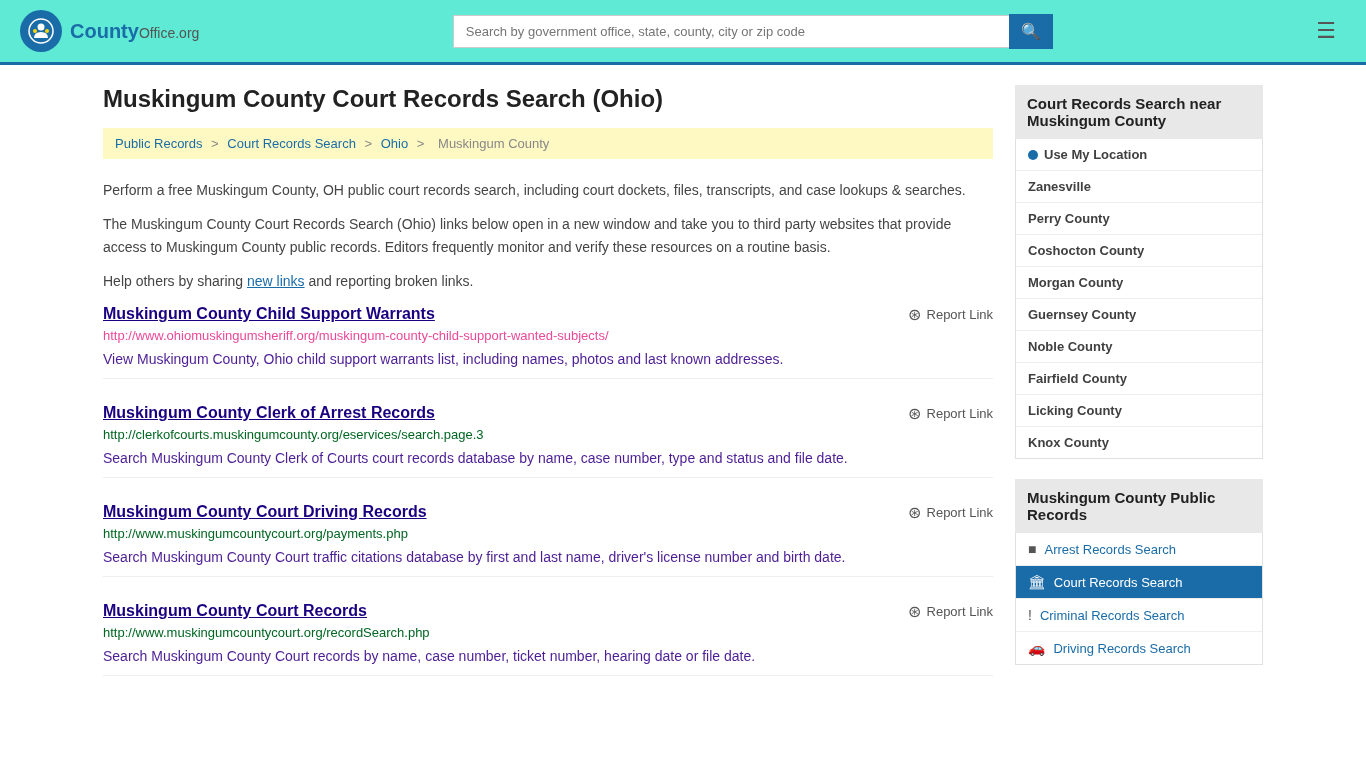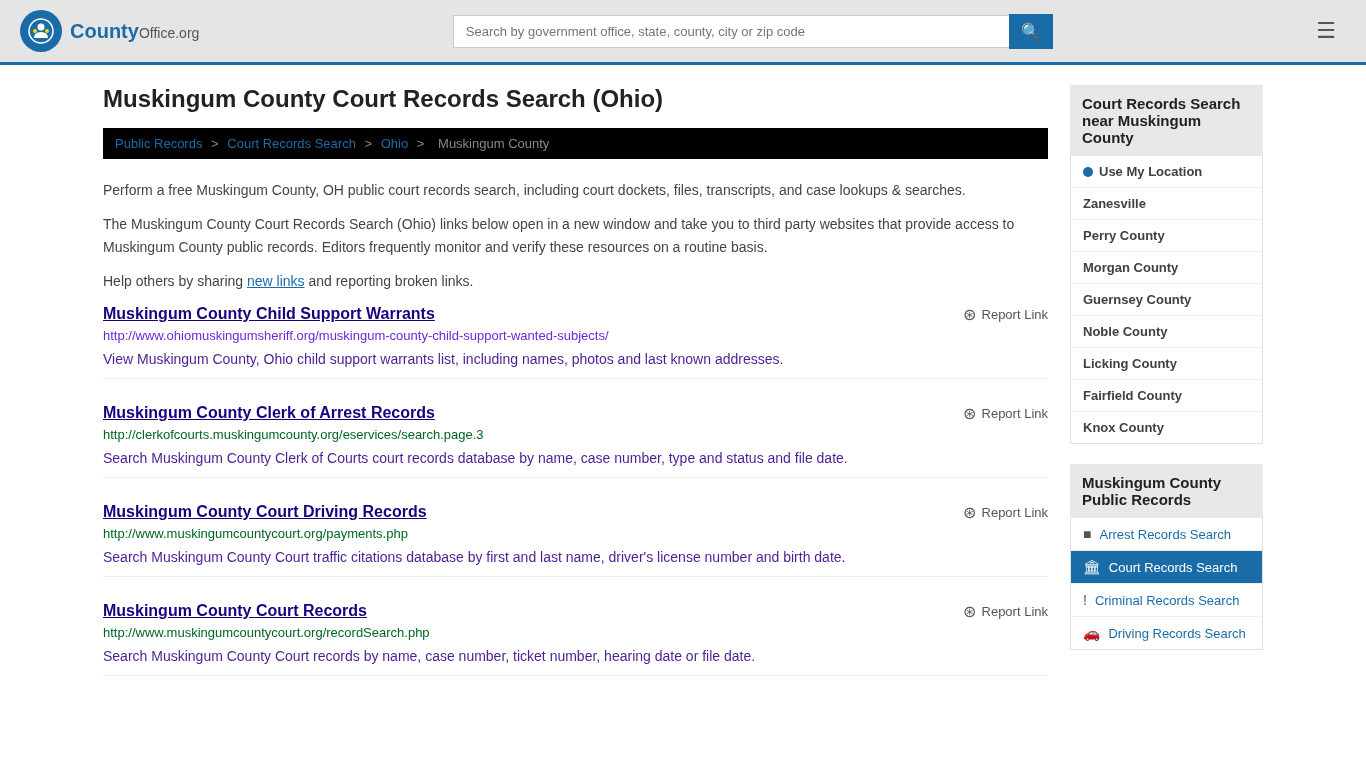--- a/index.html
+++ b/index.html
@@ -1,20 +1,20 @@
 <!DOCTYPE html>
 <html><head>
   <meta charset="utf-8">
   <style>
     * { margin: 0; padding: 0; box-sizing: border-box; }
     body { font-family: Arial, sans-serif; font-size: 14px; color: #333; background: #fff; }
 
     
     .header {
-      background: #e5e5e5;
+      background: #5eead4;
       border-bottom: 3px solid #1a6ca8;
       padding: 10px 20px;
       display: flex;
       align-items: center;
       justify-content: space-between;
     }
     .logo-area {
       display: flex;
       align-items: center;
       gap: 8px;
@@ -85,21 +85,21 @@
     .content {
       flex: 1;
     }
     .page-title {
       font-size: 24px;
       font-weight: bold;
       color: #222;
       margin-bottom: 15px;
     }
     .breadcrumb {
-      background: #000000;
+      background: #fef9c3;
       padding: 8px 12px;
       margin-bottom: 20px;
       font-size: 13px;
       color: #555;
     }
     .breadcrumb a {
       color: #1a6ca8;
       text-decoration: none;
     }
     .breadcrumb span {
@@ -152,21 +152,21 @@
       text-decoration: none;
     }
     .result-desc {
       font-size: 14px;
       color: #4c1d95;
       line-height: 1.5;
     }
 
     
     .sidebar {
-      width: 193px;
+      width: 248px;
       flex-shrink: 0;
     }
     .sidebar-section {
       margin-bottom: 20px;
     }
     .sidebar-heading {
       background: #e8e8e8;
       padding: 10px 12px;
       font-weight: bold;
       font-size: 15px;
@@ -293,21 +293,21 @@
 
     <div id="results-container">
         <div class="result-item">
       <div class="result-header">
         <a href="#" class="result-title">Muskingum County Child Support Warrants</a>
         <div class="report-link">
           <span style="font-size:16px;">⊛</span>
           <span>Report Link</span>
         </div>
       </div>
-      <div class="result-url" style="color:#6d28d9;font-size:13px;margin-bottom:6px;">http://www.ohiomuskingumsheriff.org/muskingum-county-child-support-wanted-subjects/</div>
+      <div class="result-url" style="color:#ec4899;font-size:13px;margin-bottom:6px;">http://www.ohiomuskingumsheriff.org/muskingum-county-child-support-wanted-subjects/</div>
       <div class="result-desc">View Muskingum County, Ohio child support warrants list, including names, photos and last known addresses.</div>
     </div>
         <div class="result-item">
       <div class="result-header">
         <a href="#" class="result-title">Muskingum County Clerk of Arrest Records</a>
         <div class="report-link">
           <span style="font-size:16px;">⊛</span>
           <span>Report Link</span>
         </div>
       </div>
@@ -345,25 +345,26 @@
       <div class="sidebar-heading">Court Records Search near Muskingum County</div>
       <ul class="sidebar-list">
         <li>
           <span class="use-location">
             <span class="location-dot"></span>
             <a href="#">Use My Location</a>
           </span>
         </li>
         <li><a href="#">Zanesville</a></li>
         <li><a href="#">Perry County</a></li>
+        <li><a href="#">Coshocton County</a></li>
         <li><a href="#">Morgan County</a></li>
         <li><a href="#">Guernsey County</a></li>
         <li><a href="#">Noble County</a></li>
+        <li><a href="#">Fairfield County</a></li>
         <li><a href="#">Licking County</a></li>
-        <li><a href="#">Fairfield County</a></li>
         <li><a href="#">Knox County</a></li>
       </ul>
     </div>
 
     <div class="sidebar-section">
       <div class="sidebar-heading">Muskingum County Public Records</div>
       <ul class="pub-records-list" id="pub-records-list">
           <li>
       <span class="item-icon">■</span>
       <a href="#">Arrest Records Search</a>

